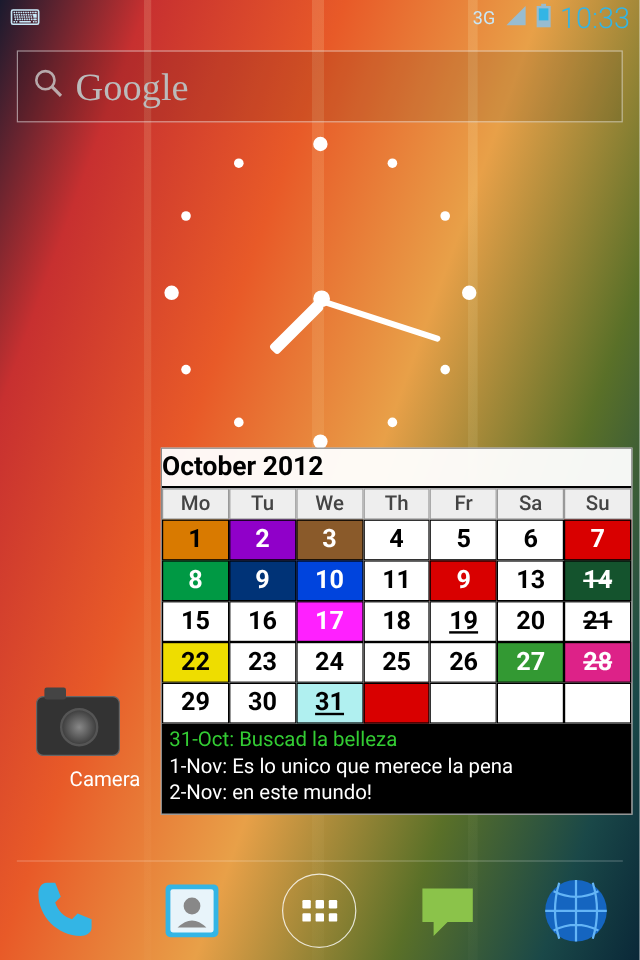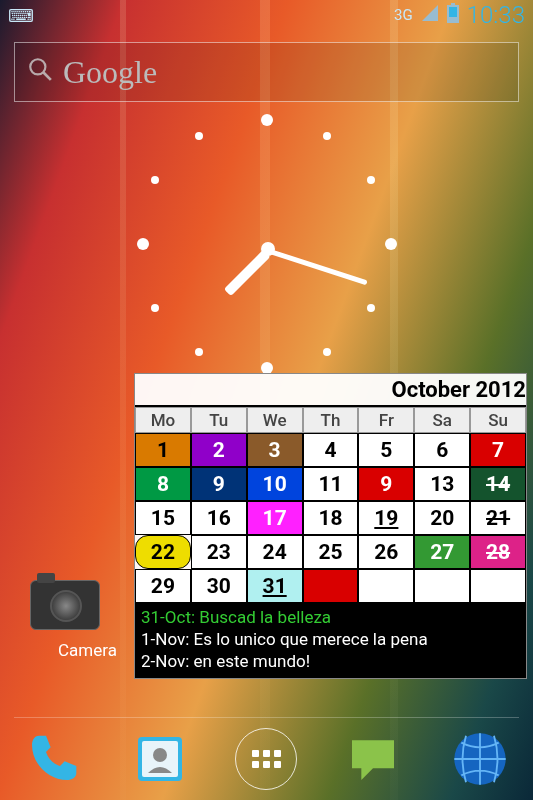--- a/index.html
+++ b/index.html
@@ -18,21 +18,21 @@
   .search-widget { position:absolute; top:42px; left:14px; right:14px; height:60px; border:1px solid rgba(255,255,255,0.5); background:rgba(0,0,0,0.1); display:flex; align-items:center; padding:0 12px; color:#ccc; }
   .search-icon { font-size:28px; margin-right:10px; opacity:0.8; }
   .search-text { font-size:32px; color:#bbb; font-family:serif; }
   .analog { position:absolute; top:118px; left:50%; transform:translateX(-50%); width:260px; height:260px; }
   .hand { position:absolute; left:50%; top:50%; background:#fff; transform-origin:0 50%; border-radius:3px; }
   .camera-widget { position:absolute; left:30px; top:580px; width:75px; text-align:center; }
   .camera-icon { width:70px; height:50px; background:#333; border-radius:6px; position:relative; border:1px solid #666; }
   .camera-lens { position:absolute; width:32px; height:32px; border-radius:50%; background:radial-gradient(circle,#888,#222); top:9px; left:19px; border:2px solid #555; }
   .camera-label { margin-top:10px; font-size:17px; color:#fff;margin-left:28px; }
   .calendar-widget { position:absolute; right:6px; top:373px; width:393px; background:rgba(255,255,255,0.95); border:1px solid #888; }
-  .cal-title { text-align:right; font-size:22px; font-weight:bold; color:#000; padding:3px 0; }
+  .cal-title { text-align:left; font-size:22px; font-weight:bold; color:#000; padding:3px 0; }
   .cal-grid { display:grid; grid-template-columns:repeat(7,1fr); border-top:2px solid #000; }
   .cal-head { font-size:17px; color:#444; text-align:center; padding:2px 0; border:1px solid #999; background:#eee; font-weight:500; }
   .cal-cell { height:34px; border:1px solid #000; display:flex; align-items:center; justify-content:center; font-weight:bold; font-size:21px; color:#000; }
   .cal-events { background:#000; padding:3px 6px 6px; font-size:17px; line-height:1.3; }
   .dock-sep { position:absolute; bottom:82px; left:14px; right:14px; height:1px; background:rgba(255,255,255,0.25); }
   .dock { position:absolute; bottom:0; left:0; right:0; height:82px; display:flex; justify-content:space-around; align-items:center; }
   .dock-icon { width:62px; height:62px; display:flex; align-items:center; justify-content:center; }
   .apps-btn { width:62px; height:62px; border:1.5px solid rgba(255,255,255,0.8); border-radius:50%; display:flex; align-items:center; justify-content:center; }
   .apps-grid { display:grid; grid-template-columns:repeat(3,7px); grid-template-rows:repeat(2,7px); gap:4px; }
   .apps-grid div { background:#fff; border-radius:1px; }
@@ -126,21 +126,21 @@
       <div class="cal-cell" style="background: rgb(217, 0, 0); color: rgb(255, 255, 255);">9</div>
       <div class="cal-cell" style="background: rgb(255, 255, 255); color: rgb(0, 0, 0);">13</div>
       <div class="cal-cell" style="background: #14532d; color: rgb(255, 255, 255); text-decoration: line-through;">14</div>
       <div class="cal-cell" style="background: rgb(255, 255, 255); color: rgb(0, 0, 0);">15</div>
       <div class="cal-cell" style="background: rgb(255, 255, 255); color: rgb(0, 0, 0);">16</div>
       <div class="cal-cell" style="background: rgb(255, 32, 255); color: rgb(255, 255, 255);">17</div>
       <div class="cal-cell" style="background: rgb(255, 255, 255); color: rgb(0, 0, 0);">18</div>
       <div class="cal-cell" style="background: rgb(255, 255, 255); color: rgb(0, 0, 0); text-decoration: underline;">19</div>
       <div class="cal-cell" style="background: rgb(255, 255, 255); color: rgb(0, 0, 0);">20</div>
       <div class="cal-cell" style="background: rgb(255, 255, 255); color: rgb(0, 0, 0); text-decoration: line-through;">21</div>
-      <div class="cal-cell" style="background: rgb(238, 221, 0); color: rgb(0, 0, 0); border-radius: 13px;">22</div>
+      <div class="cal-cell" style="background: rgb(238, 221, 0); color: rgb(0, 0, 0);">22</div>
       <div class="cal-cell" style="background: rgb(255, 255, 255); color: rgb(0, 0, 0);">23</div>
       <div class="cal-cell" style="background: rgb(255, 255, 255); color: rgb(0, 0, 0);">24</div>
       <div class="cal-cell" style="background: rgb(255, 255, 255); color: rgb(0, 0, 0);">25</div>
       <div class="cal-cell" style="background: rgb(255, 255, 255); color: rgb(0, 0, 0);">26</div>
       <div class="cal-cell" style="background: rgb(51, 153, 51); color: rgb(255, 255, 255);">27</div>
       <div class="cal-cell" style="background: rgb(221, 34, 136); color: rgb(255, 255, 255); text-decoration: line-through;">28</div>
       <div class="cal-cell" style="background: rgb(255, 255, 255); color: rgb(0, 0, 0);">29</div>
       <div class="cal-cell" style="background: rgb(255, 255, 255); color: rgb(0, 0, 0);">30</div>
       <div class="cal-cell" style="background: rgb(176, 240, 240); color: rgb(0, 0, 0); text-decoration: underline;">31</div>
       <div class="cal-cell" style="background: rgb(217, 0, 0); color: rgb(217, 0, 0);">1</div>

